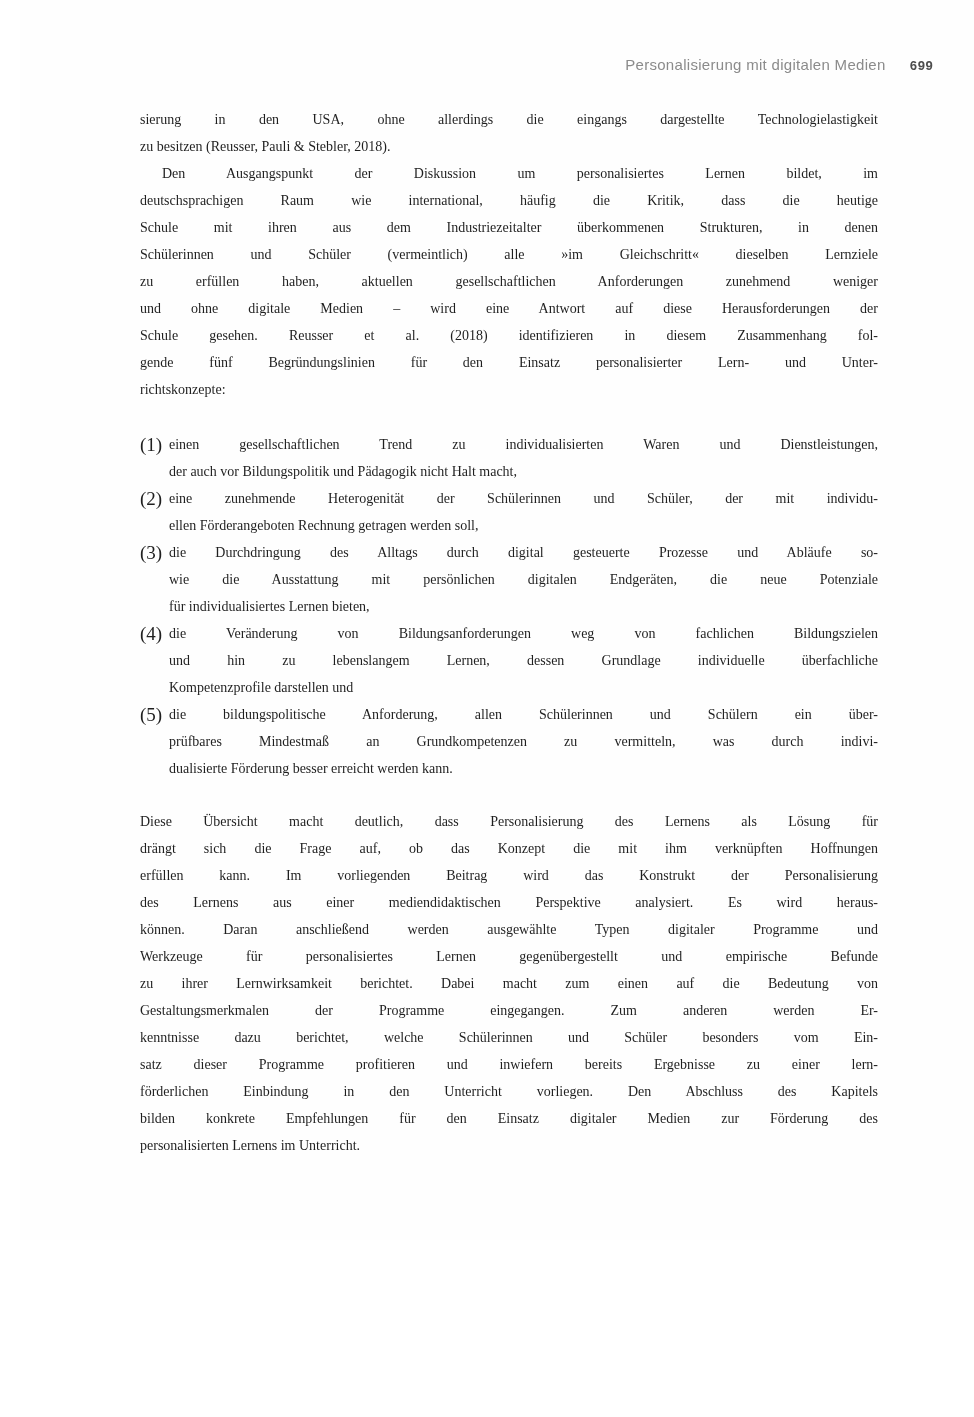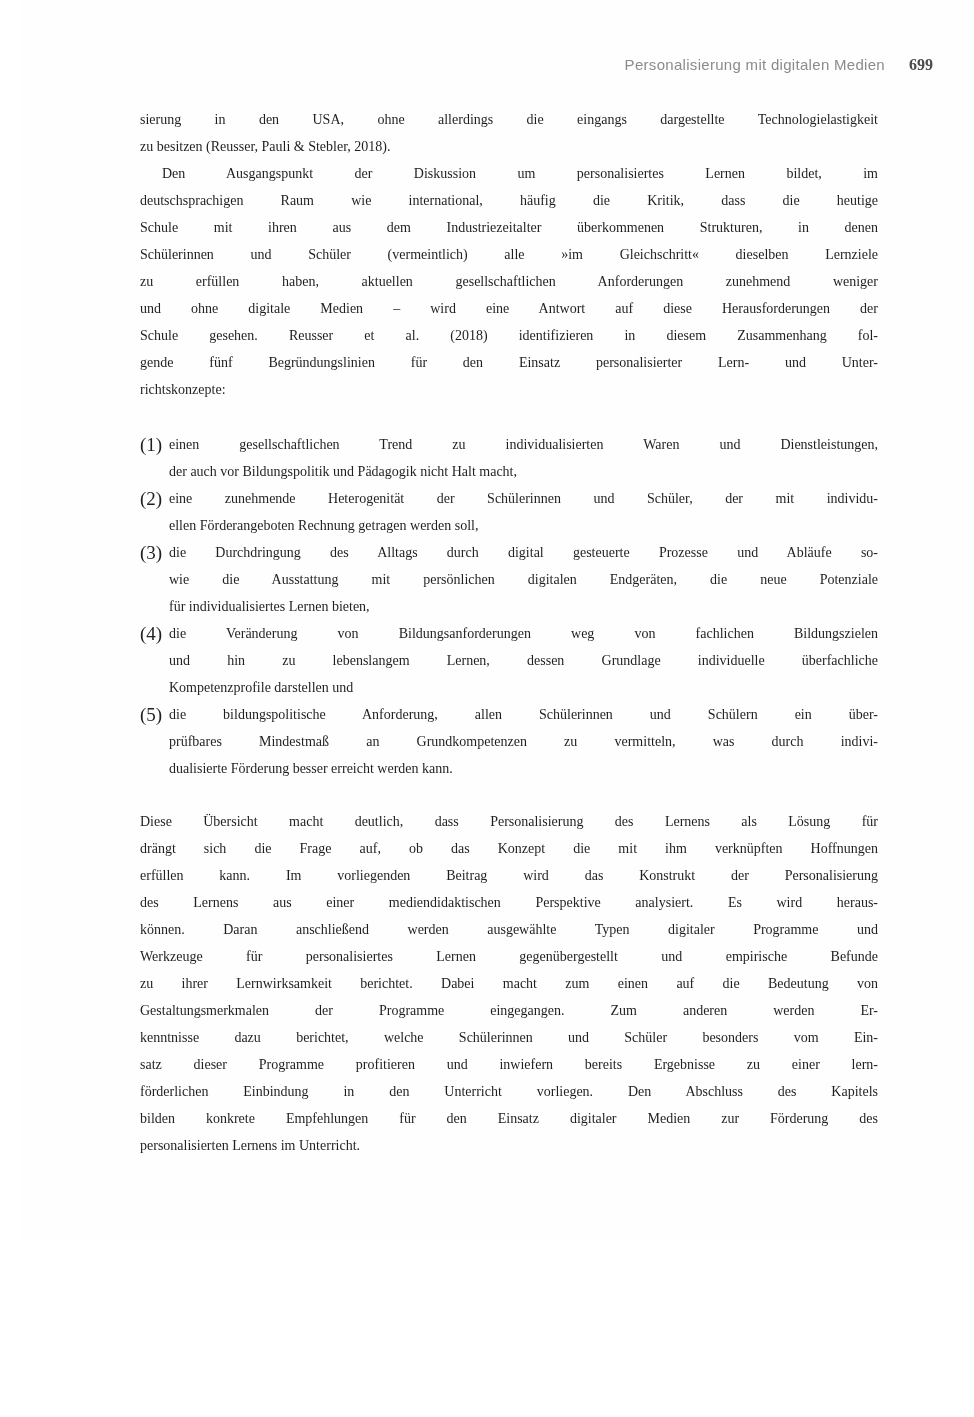--- a/index.html
+++ b/index.html
@@ -26,22 +26,22 @@
     align-items:baseline;
     gap:24px;
   }
   .running-header .title{
     font-family:"Liberation Sans","DejaVu Sans",sans-serif;
     font-size:15px;
     letter-spacing:.3px;
     color:var(--header-gray);
   }
   .running-header .pagenum{
-    font-family:Liberation Serif, serif;
-    font-size:16px;
+    font-family:Liberation Mono, monospace;
+    font-size:13px;
     font-weight:bold;
     color:var(--pagenum-gray);
   }
   .body-text{
     margin:32px 116px 0 120px;
     color:var(--ink);
   }
   .line{
     font-size:14px;
     line-height:27px;

